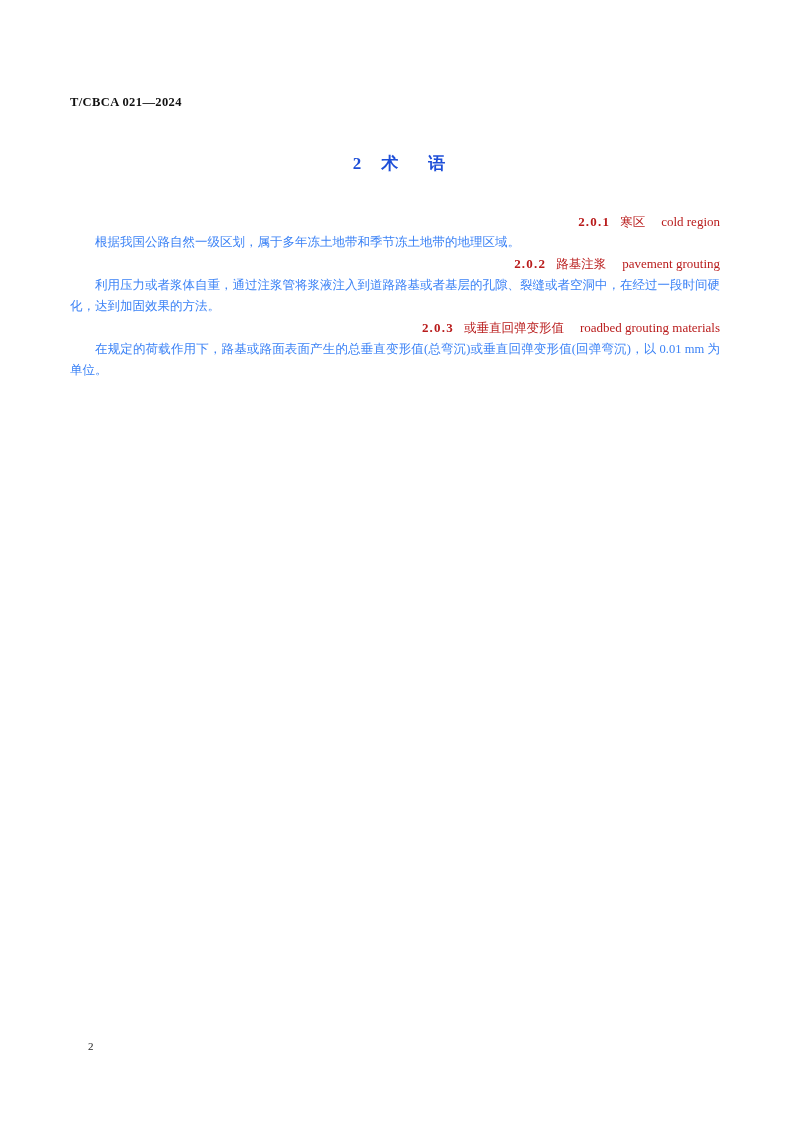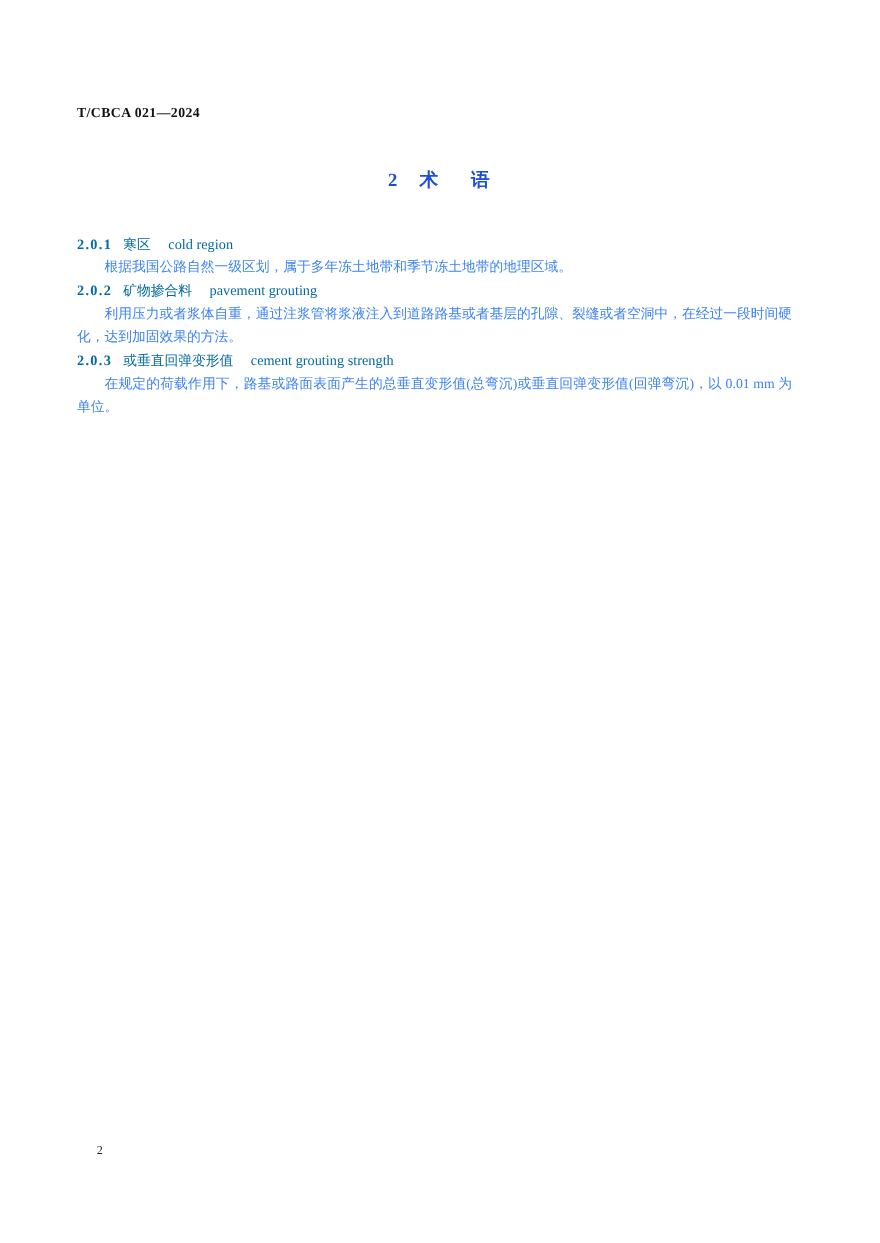--- a/index.html
+++ b/index.html
@@ -57,21 +57,22 @@
     top: 212px;
     width: 650px;
   }
   .term {
     margin-bottom: 1px;
   }
   .term-line {
     font-size: 13px;
     line-height: 1.55;
     white-space: nowrap;
-    color: #0369a1;
+    color: #b91c1c;
+    text-align: right;
   }
   .term-no {
     font-weight: bold;
     font-family: "Liberation Serif", serif;
     letter-spacing: 1.2px;
   }
   .term-cn {
     margin-left: 10px;
     font-size: 12.5px;
   }
@@ -112,28 +113,28 @@
 
     <div class="term">
       <div class="term-line">
         <span class="term-no">2.0.1</span><span class="term-cn">寒区</span><span class="term-en">cold region</span>
       </div>
       <div class="term-def">根据我国公路自然一级区划，属于多年冻土地带和季节冻土地带的地理区域。</div>
     </div>
 
     <div class="term">
       <div class="term-line">
-        <span class="term-no">2.0.2</span><span class="term-cn">矿物掺合料</span><span class="term-en">pavement grouting</span>
+        <span class="term-no">2.0.2</span><span class="term-cn">路基注浆</span><span class="term-en">pavement grouting</span>
       </div>
       <div class="term-def">利用压力或者浆体自重，通过注浆管将浆液注入到道路路基或者基层的孔隙、裂缝或者空洞中，在经过一段时间硬化，达到加固效果的方法。</div>
     </div>
 
     <div class="term">
       <div class="term-line">
-        <span class="term-no">2.0.3</span><span class="term-cn">或垂直回弹变形值</span><span class="term-en">cement grouting strength</span>
+        <span class="term-no">2.0.3</span><span class="term-cn">或垂直回弹变形值</span><span class="term-en">roadbed grouting materials</span>
       </div>
     </div>
 
     <div class="term">
       <div class="term-def">在规定的荷载作用下，路基或路面表面产生的总垂直变形值(总弯沉)或垂直回弹变形值(回弹弯沉)，以 0.01 mm 为单位。</div>
     </div>
 
 
   </div>
 

